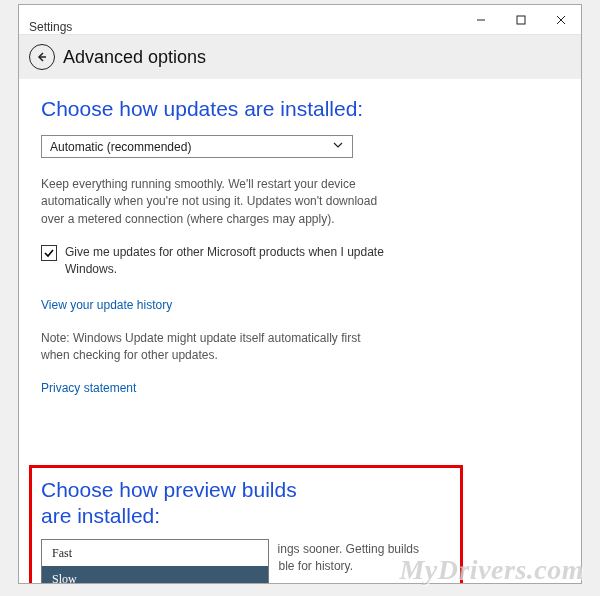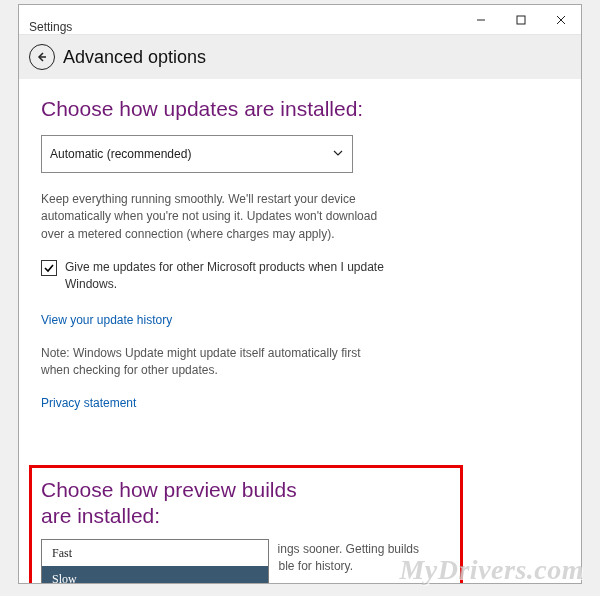--- a/index.html
+++ b/index.html
@@ -69,26 +69,26 @@
     flex: 1;
     padding: 18px 22px 0 22px;
     position: relative;
     overflow: hidden;
     font-size: 12px;
     color: #444;
   }
   .section-heading {
     font-size: 21px;
     font-weight: 300;
-    color: #701a75;
+    color: #1d4ed8;
     margin-bottom: 14px;
   }
   .select {
     width: 312px;
-    height: 38px;
+    height: 23px;
     border: 1px solid #888;
     background: #fff;
     display: flex;
     align-items: center;
     justify-content: space-between;
     padding: 0 8px;
     font-size: 12px;
     color: #222;
     margin-bottom: 18px;
   }

